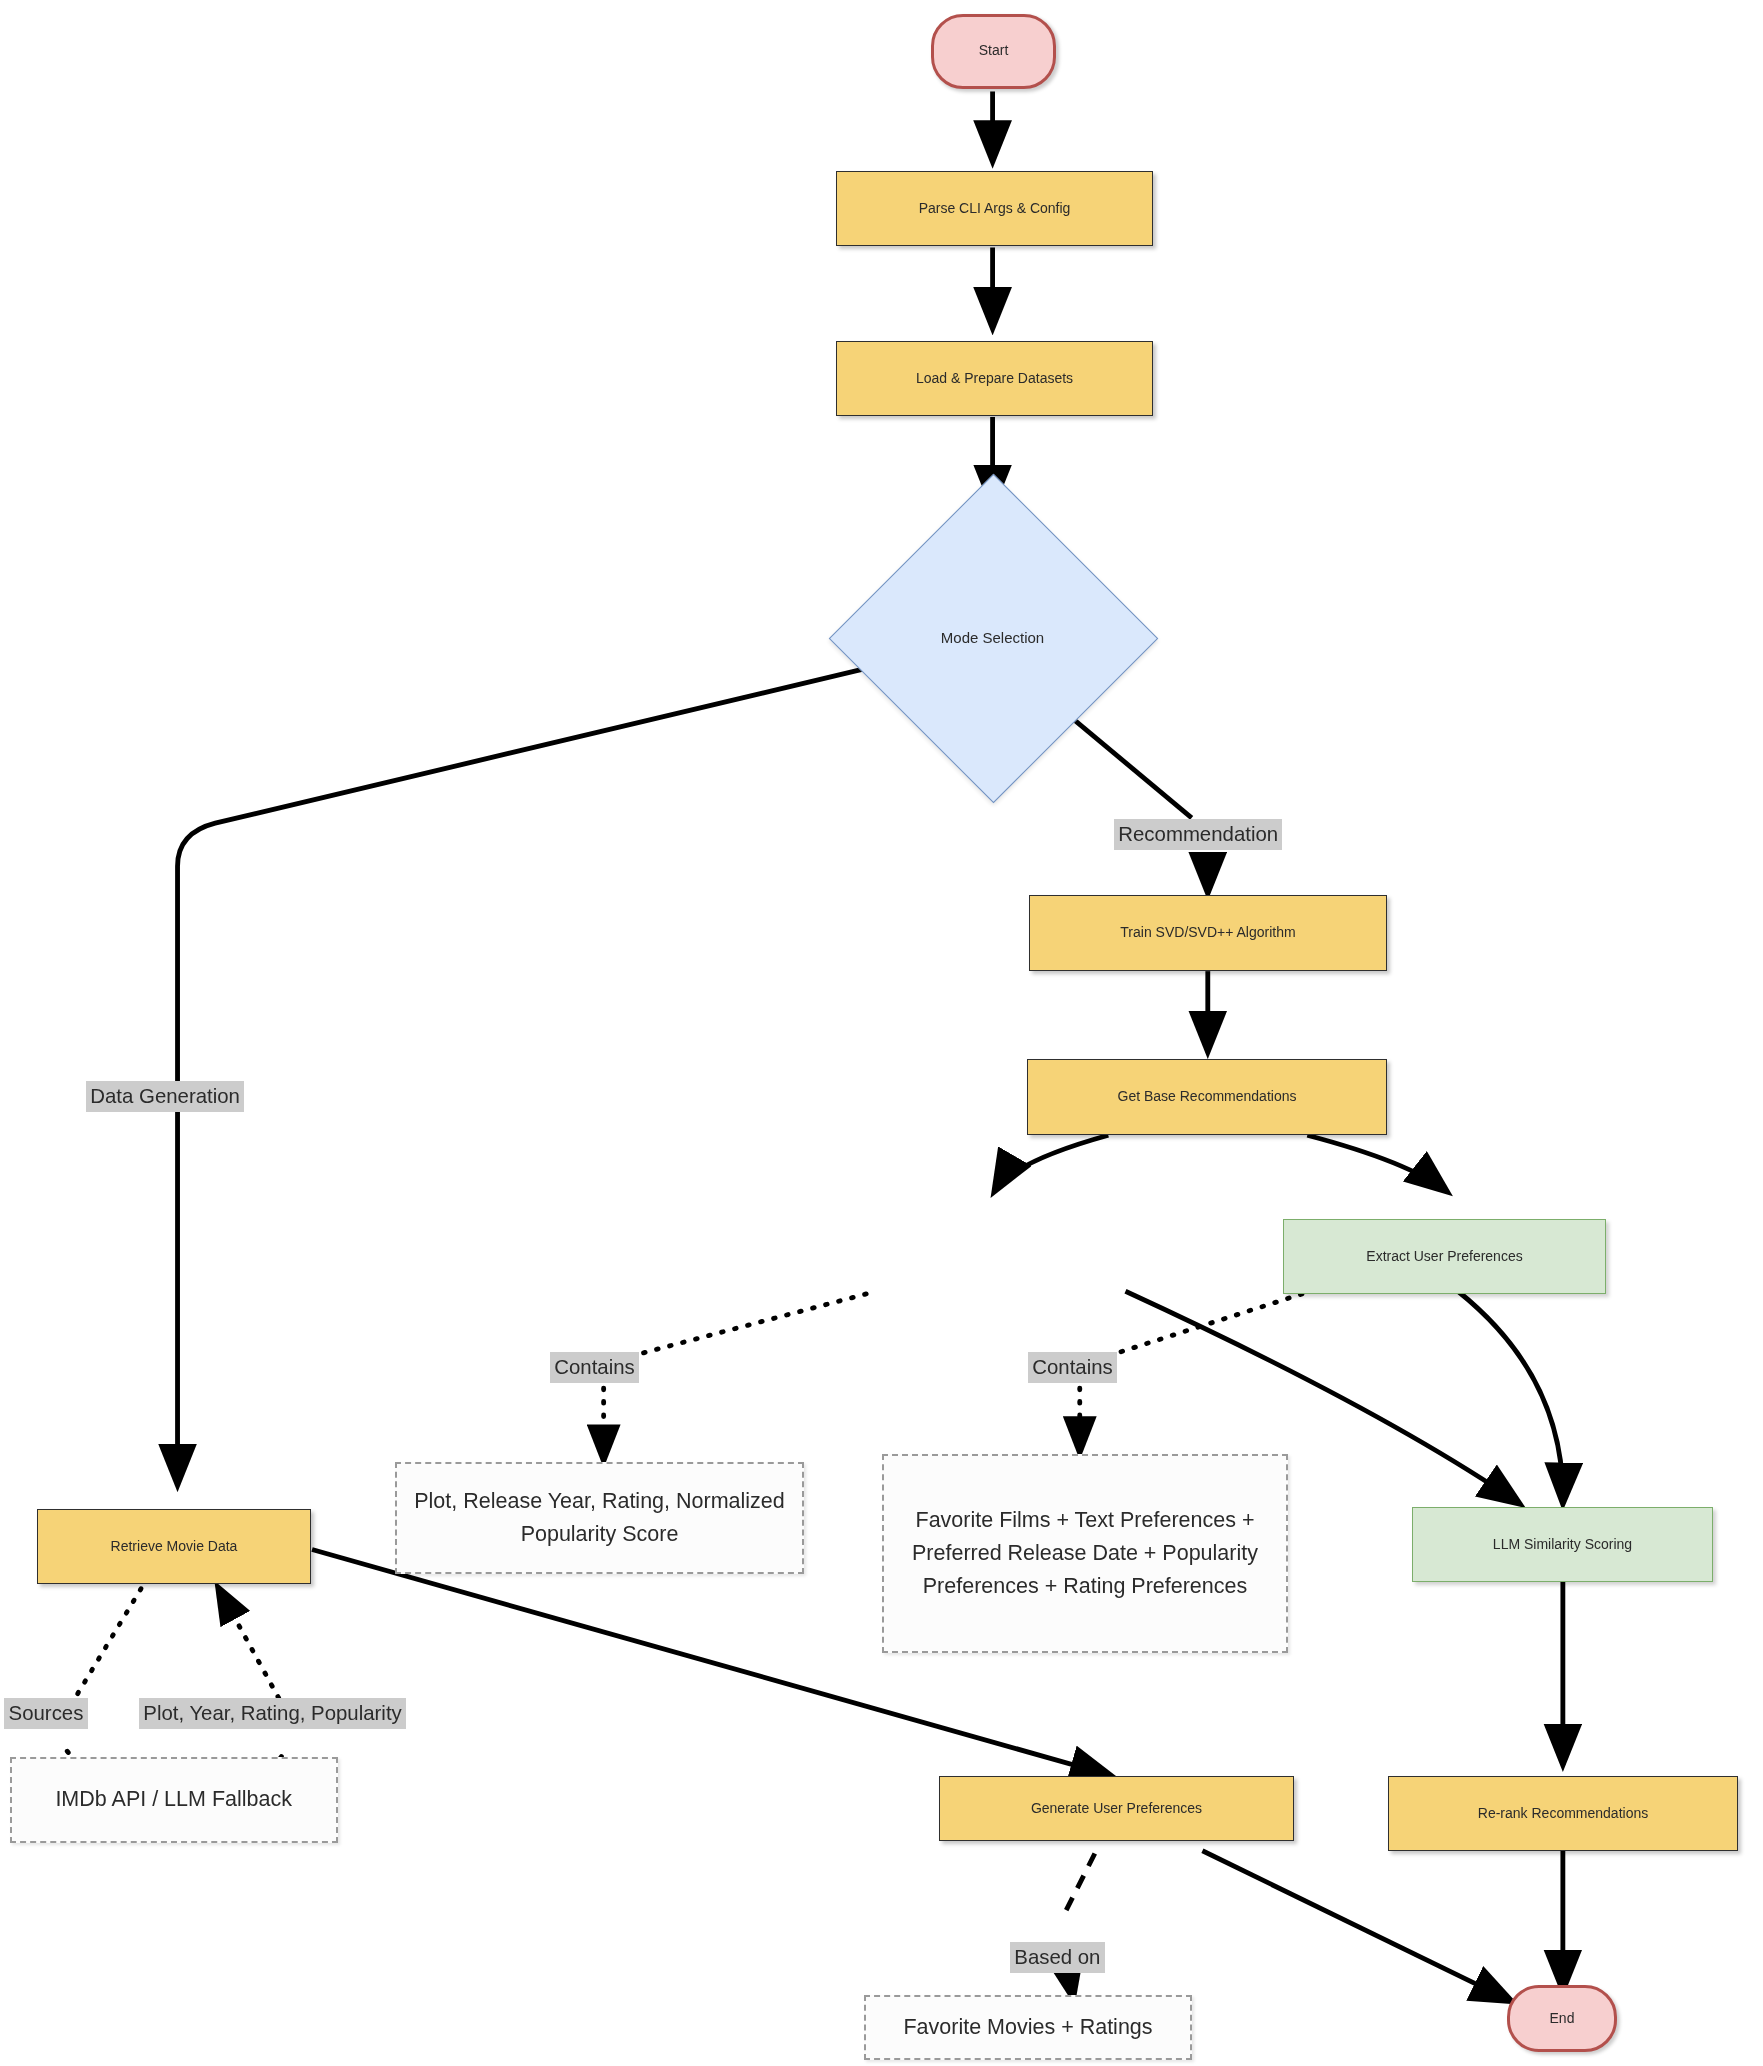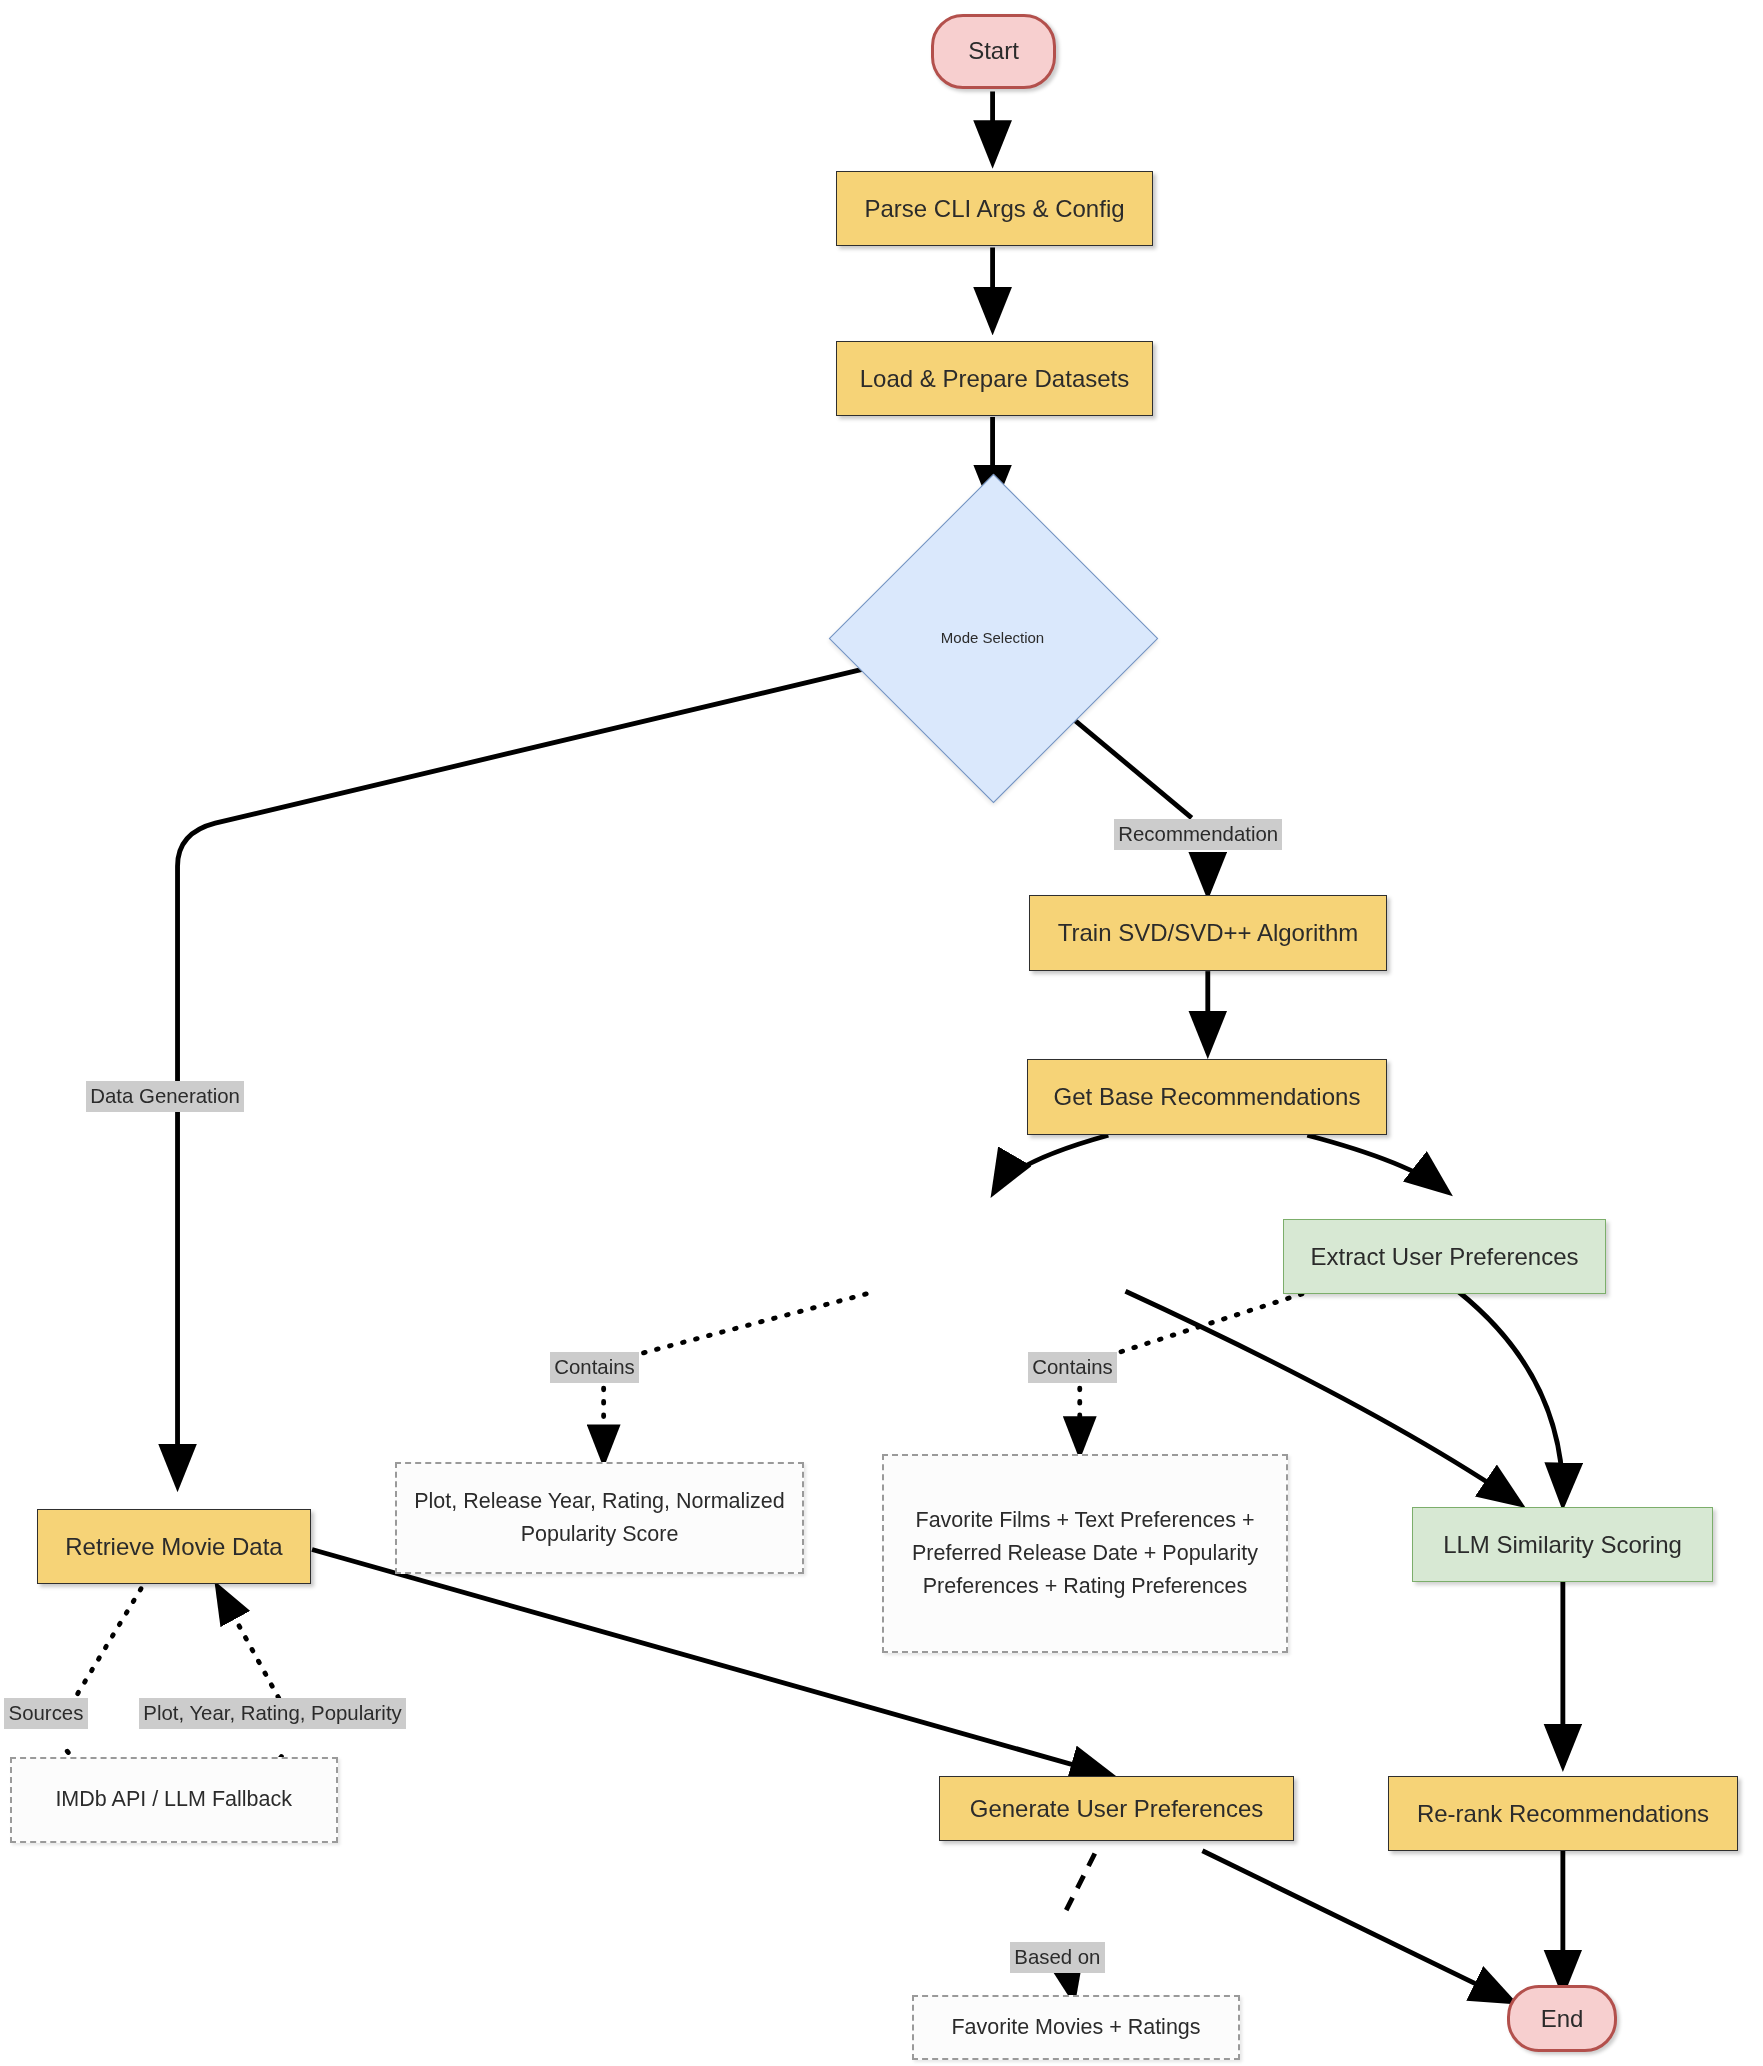--- a/index.html
+++ b/index.html
@@ -26,21 +26,21 @@
     height: 2066px;
     pointer-events: none;
   }
   .node {
     position: absolute;
     box-sizing: border-box;
     display: flex;
     align-items: center;
     justify-content: center;
     color: #2b2b2b;
-    font-size: 24px;
+    font-size: 14px;
     line-height: 1.38;
     padding: 3.2px 7.5px;
   }
   
   .proc {
     background: #F6D377;
     border: 1.6px solid #2f2f2f;
     box-shadow: 2.7px 2.7px 3.8px rgba(0,0,0,0.22);
   }
   
@@ -237,21 +237,21 @@
   </div>
 
   <div class="note" style="left:882px; top:1454px; width:406px; height:199px; line-height:1.55;">
     <span>Favorite Films + Text Preferences + Preferred Release Date + Popularity Preferences + Rating Preferences</span>
   </div>
 
   <div class="note" style="left:9.7px; top:1757px; width:328px; height:86px;">
     <span>IMDb API / LLM Fallback</span>
   </div>
 
-  <div class="note" style="left:912px; top:1995px; width:328px; height:65px;text-align:right;">
+  <div class="note" style="left:864px; top:1995px; width:328px; height:65px;text-align:right;">
     <span>Favorite Movies + Ratings</span>
   </div>
 
   <div class="edge-label" style="left:86px; top:1081px;">Data Generation</div>
 
   <div class="edge-label" style="left:1114px; top:819px;">Recommendation</div>
 
   <div class="edge-label" style="left:550px; top:1352px;">Contains</div>
 
   <div class="edge-label" style="left:1028px; top:1352px;">Contains</div>

